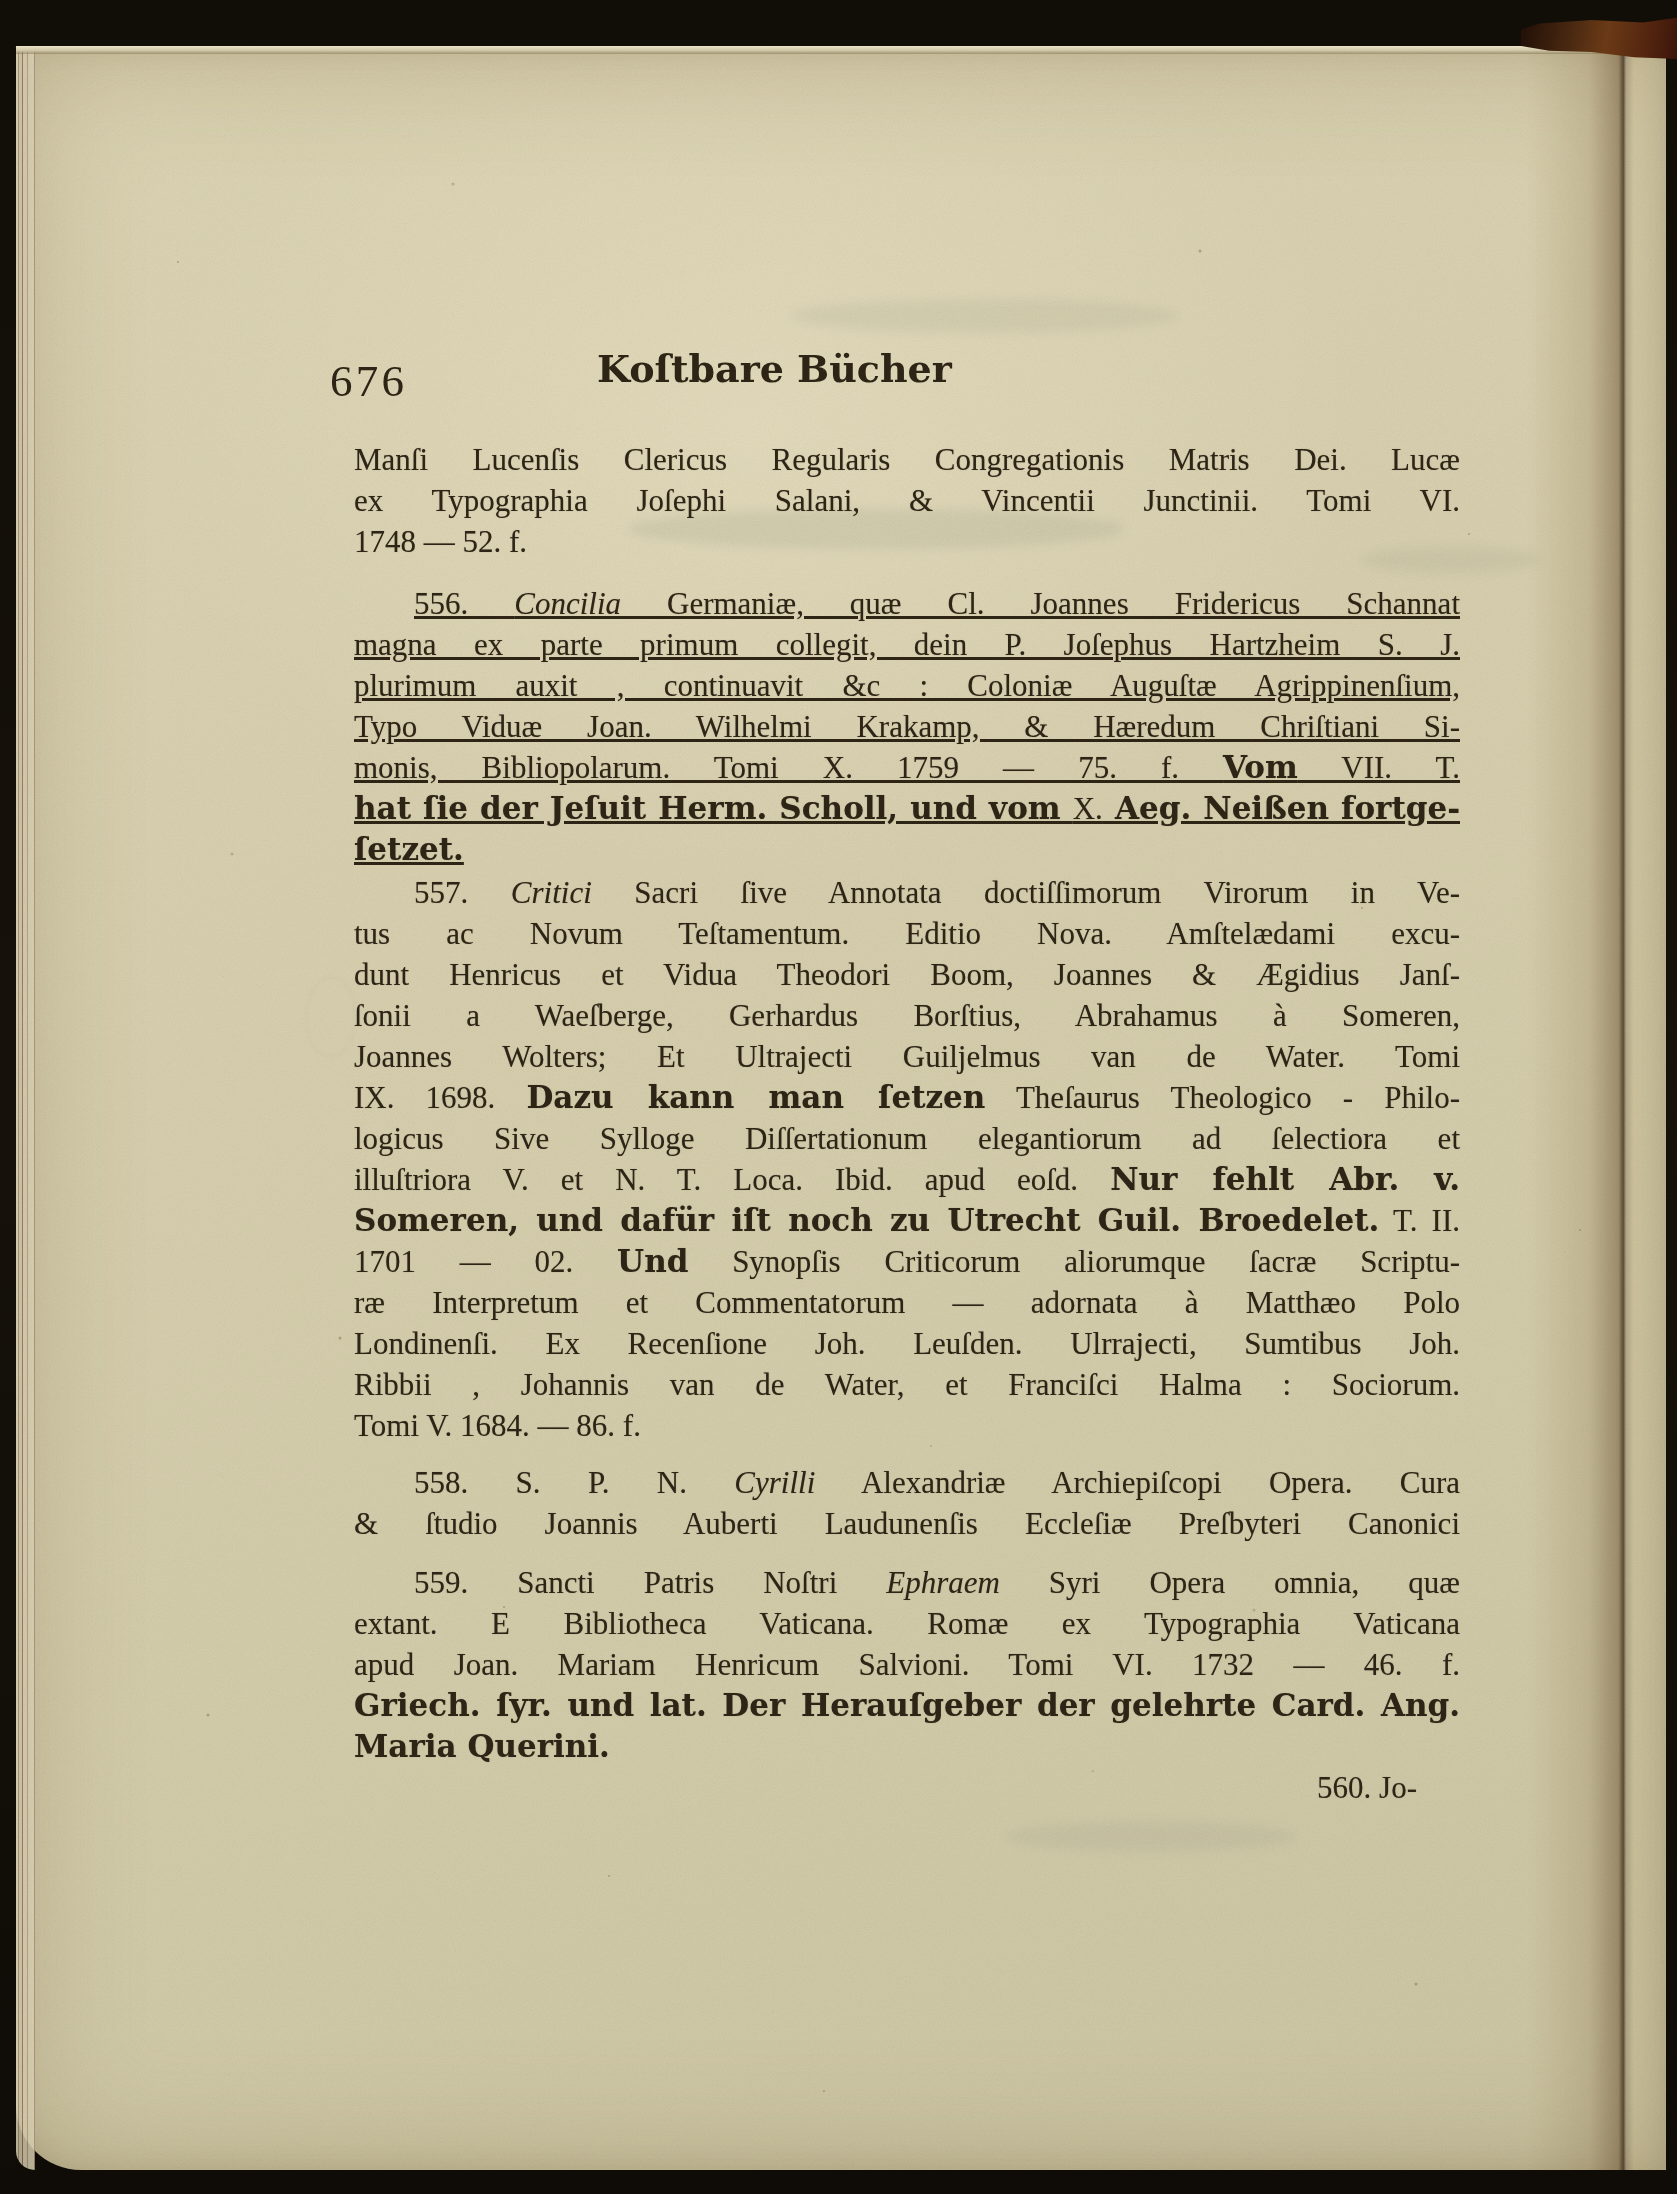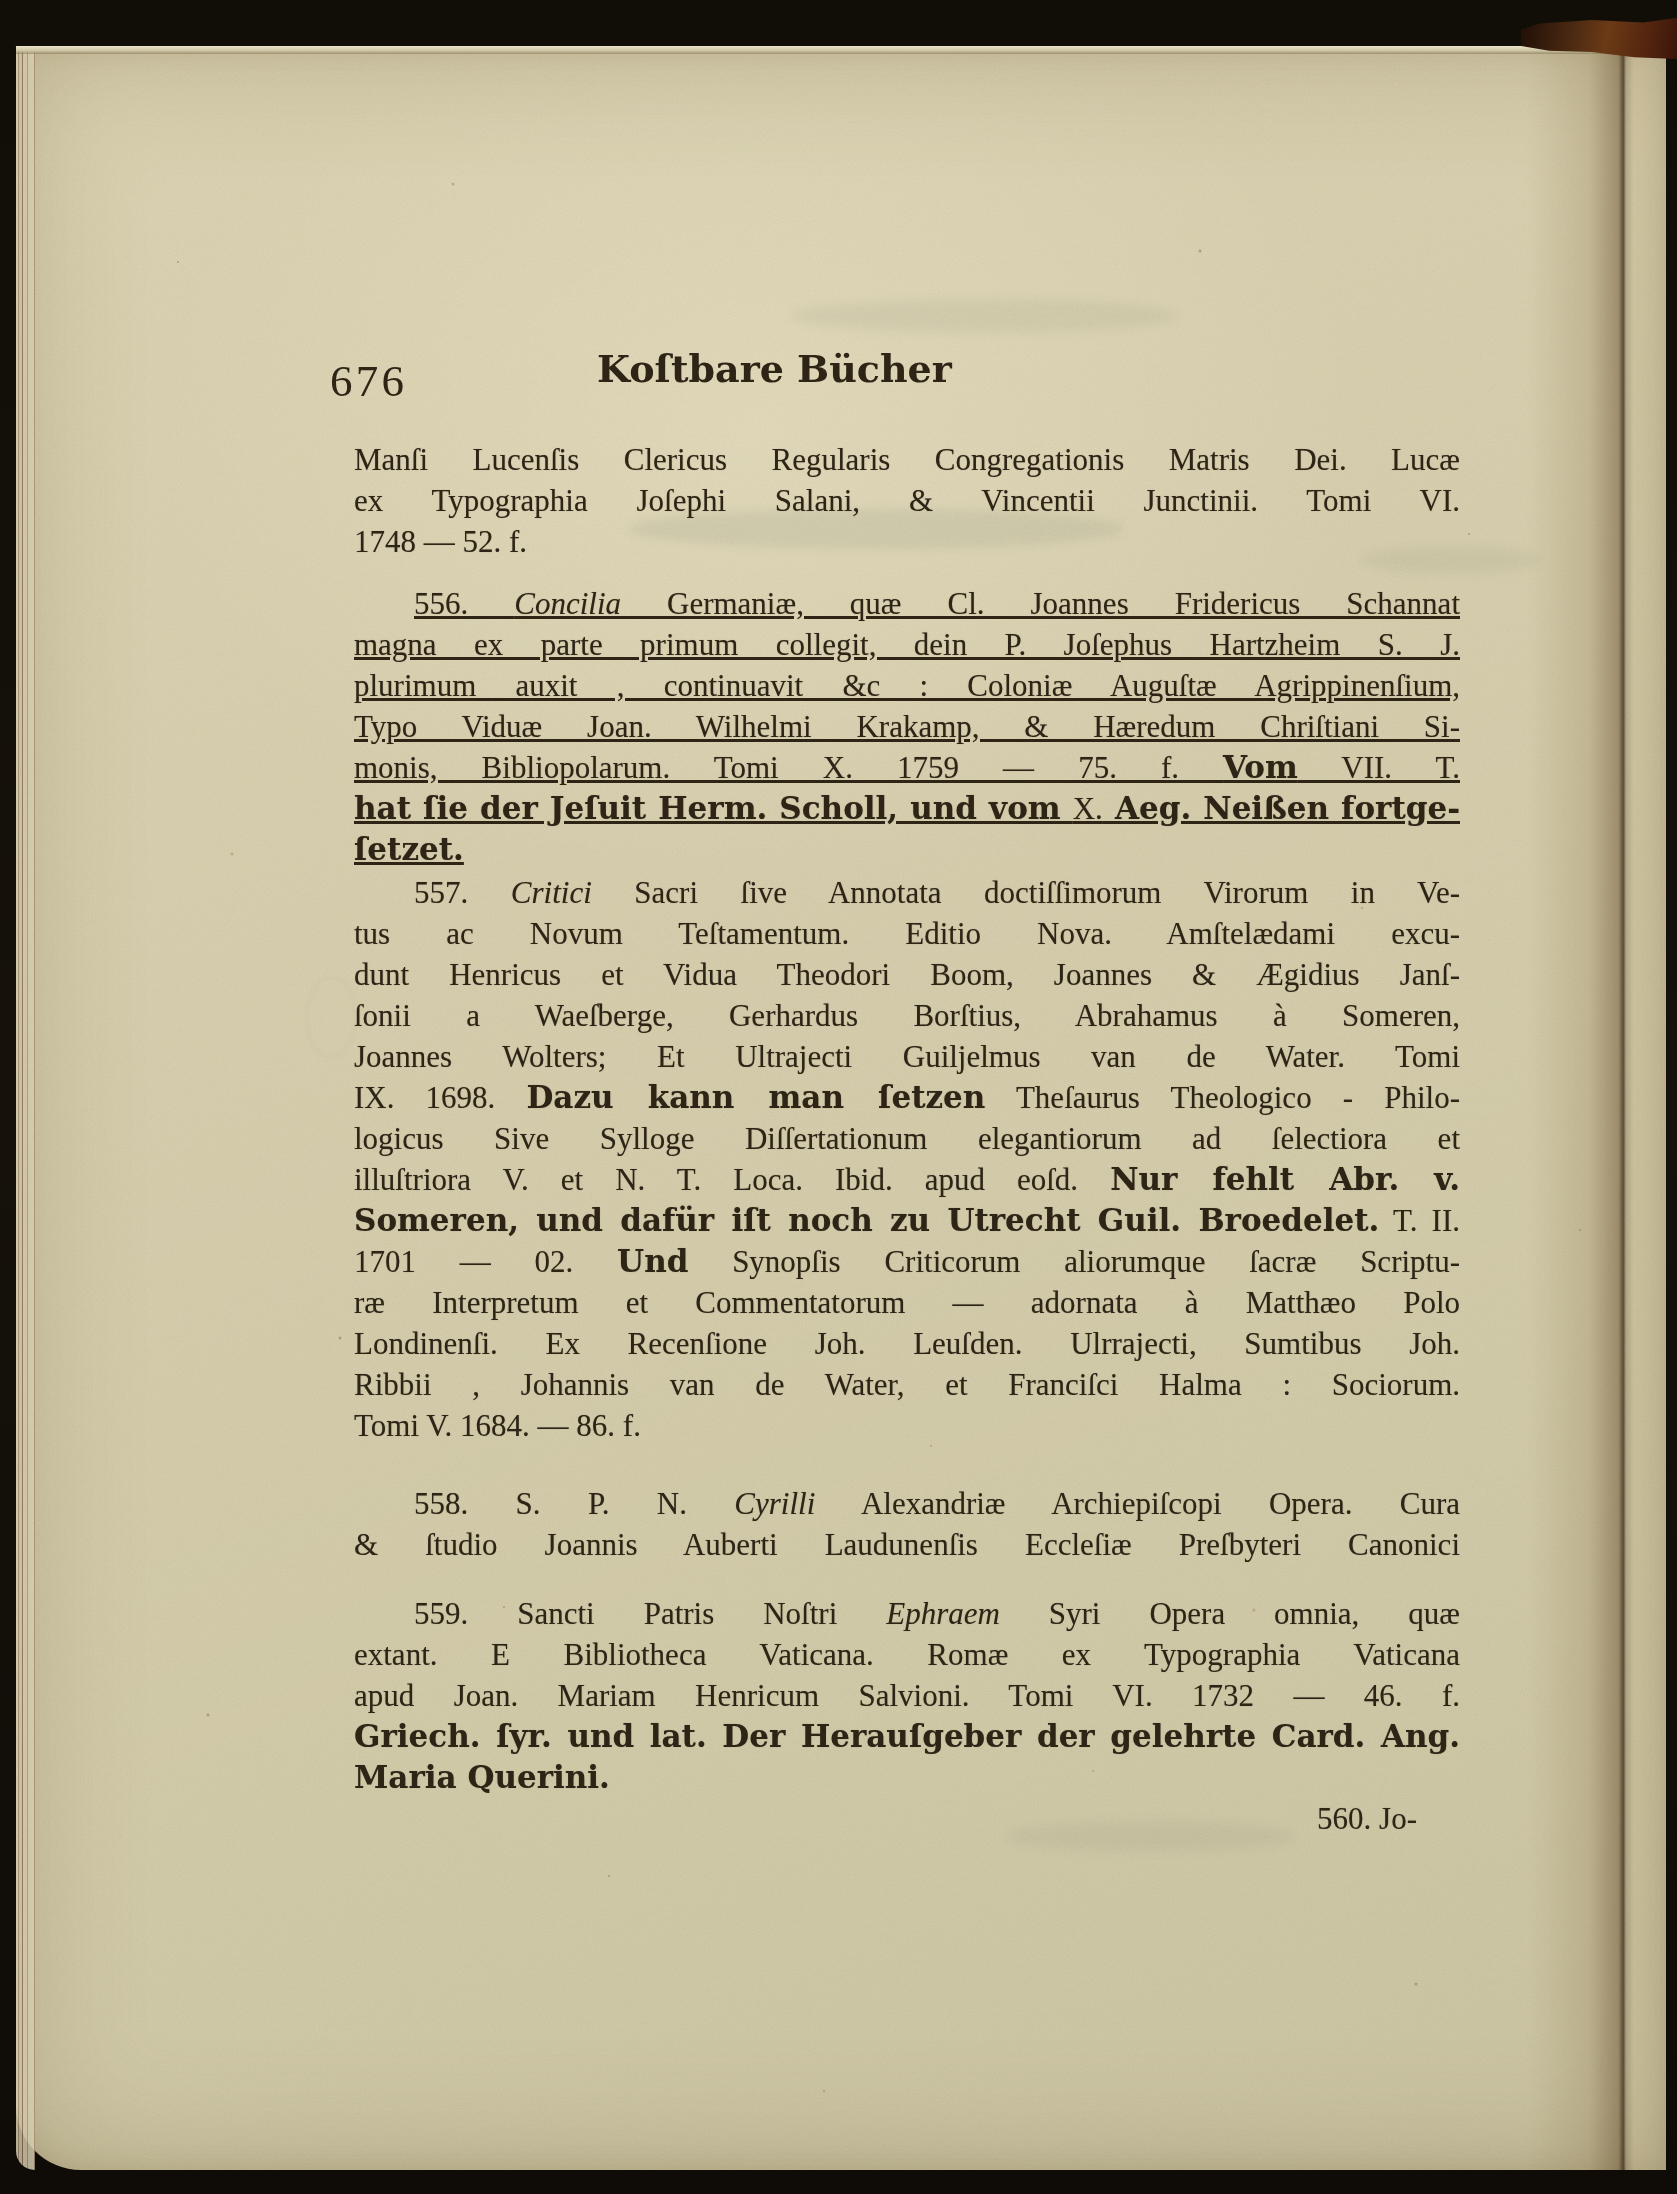--- a/index.html
+++ b/index.html
@@ -84,22 +84,22 @@
   .textblock {
     position:absolute; left:338px; top:393px; width:1106px; z-index:2;
     color:#2e2516; font-size:31px; line-height:41px;
     text-shadow:0 0 1.1px rgba(46,37,22,.30);
   }
   .ln { text-align:justify; text-align-last:justify; height:41px; white-space:nowrap; }
   .ln.last { text-align-last:left; }
   .ln.first { text-indent:60px; }
   .para-556 { margin-top:21px;text-decoration:underline; }
   .para-557 { margin-top:2.2px; }
-  .para-558 { margin-top:37px; }
-  .para-559 { margin-top:28px; }
+  .para-558 { margin-top:16px; }
+  .para-559 { margin-top:18px; }
   .catchword { text-align:right; padding-right:43px; height:41px; }
 </style>
 </head>
 <body>
 
 <div class="scan">
 
   <div class="paper">
     <div class="fore-edge"></div>
     <div class="top-edge"></div>

